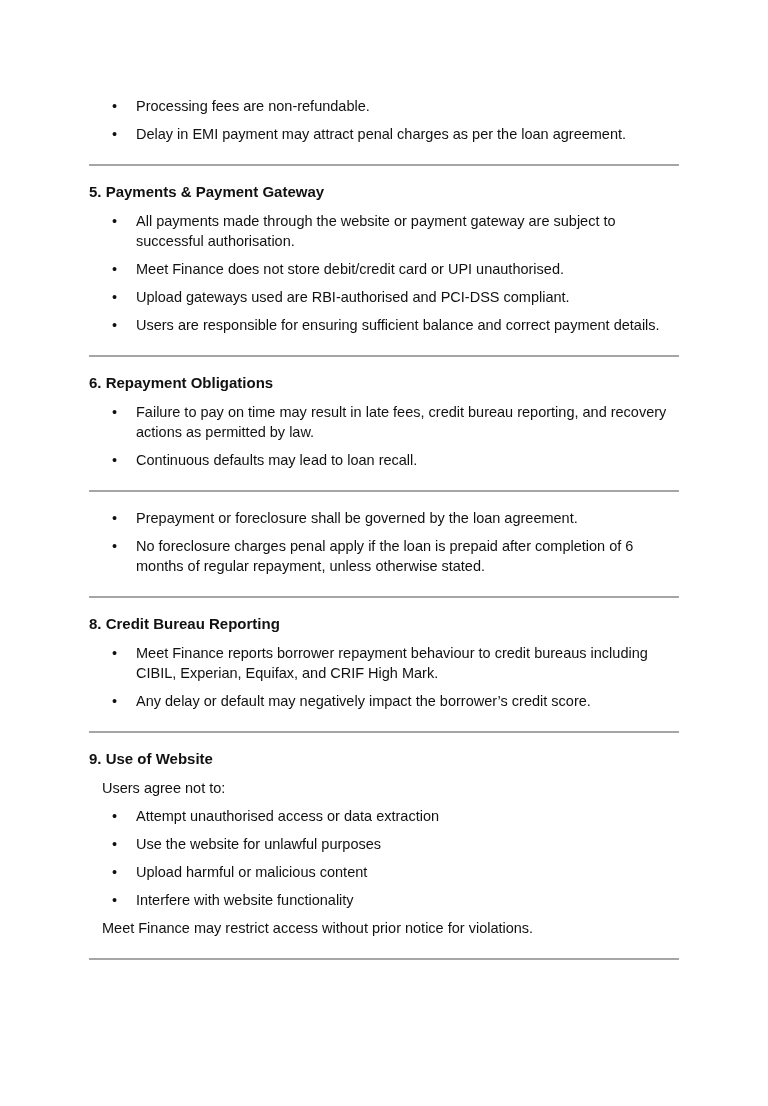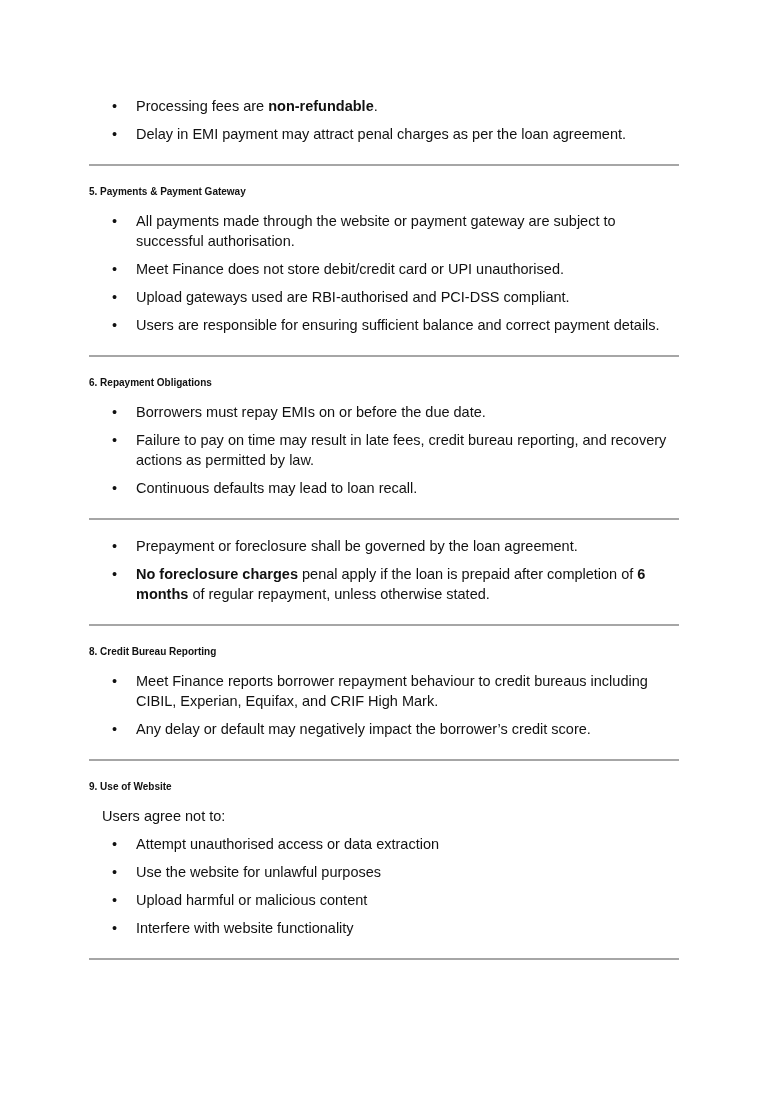--- a/index.html
+++ b/index.html
@@ -13,21 +13,21 @@
     line-height: 20px;
     color: #111111;
   }
   .page {
     width: 768px;
     min-height: 1106px;
     padding: 88px 89px 0 89px;
     background: #ffffff;
   }
   h2.sec-heading {
-    font-size: 10px;
+    font-size: 15px;
     font-weight: bold;
     line-height: 20px;
     margin: 0 0 9px 0;
     color: #111111;
   }
   ul.bullets {
     list-style: none;
     margin: 0;
     padding: 0;
   }
@@ -45,21 +45,21 @@
     line-height: 20px;
     color: #111111;
   }
   p.para { margin: 8px 13px; }
   .divider {
     height: 2px;
     background: #a6a6a6;
     border: none;
     margin: 20px 0 16px 0;
   }
-  strong.b { font-weight: bold; }
+  strong.b { font-weight: normal; }
 </style>
 </head>
 <body>
 
 <div class="page">
 
   <ul class="bullets">
     <li>
       <span>Processing fees are </span><strong class="b">non-refundable</strong><span>.</span>
     </li>
@@ -76,21 +76,20 @@
       <li>Upload gateways used are RBI-authorised and PCI-DSS compliant.</li>
       <li>Users are responsible for ensuring sufficient balance and correct payment details.</li>
     </ul>
   </section>
 
   <div class="divider"></div>
 
   <section>
     <h2 class="sec-heading">6. Repayment Obligations</h2>
     <ul class="bullets">
-      <li>Borrowers must repay EMIs on or before the due date.</li>
       <li>Failure to pay on time may result in late fees, credit bureau reporting, and recovery actions as permitted by law.</li>
       <li>Continuous defaults may lead to loan recall.</li>
     </ul>
   </section>
 
   <div class="divider"></div>
 
   <section>
     <ul class="bullets">
       <li>Prepayment or foreclosure shall be governed by the loan agreement.</li>
@@ -114,17 +113,18 @@
 
   <section>
     <h2 class="sec-heading">9. Use of Website</h2>
     <p class="para">Users agree not to:</p>
     <ul class="bullets">
       <li>Attempt unauthorised access or data extraction</li>
       <li>Use the website for unlawful purposes</li>
       <li>Upload harmful or malicious content</li>
       <li>Interfere with website functionality</li>
     </ul>
+    <p class="para">Meet Finance may restrict access without prior notice for violations.</p>
   </section>
 
   <div class="divider"></div>
 
 </div>
 
 </body></html>

